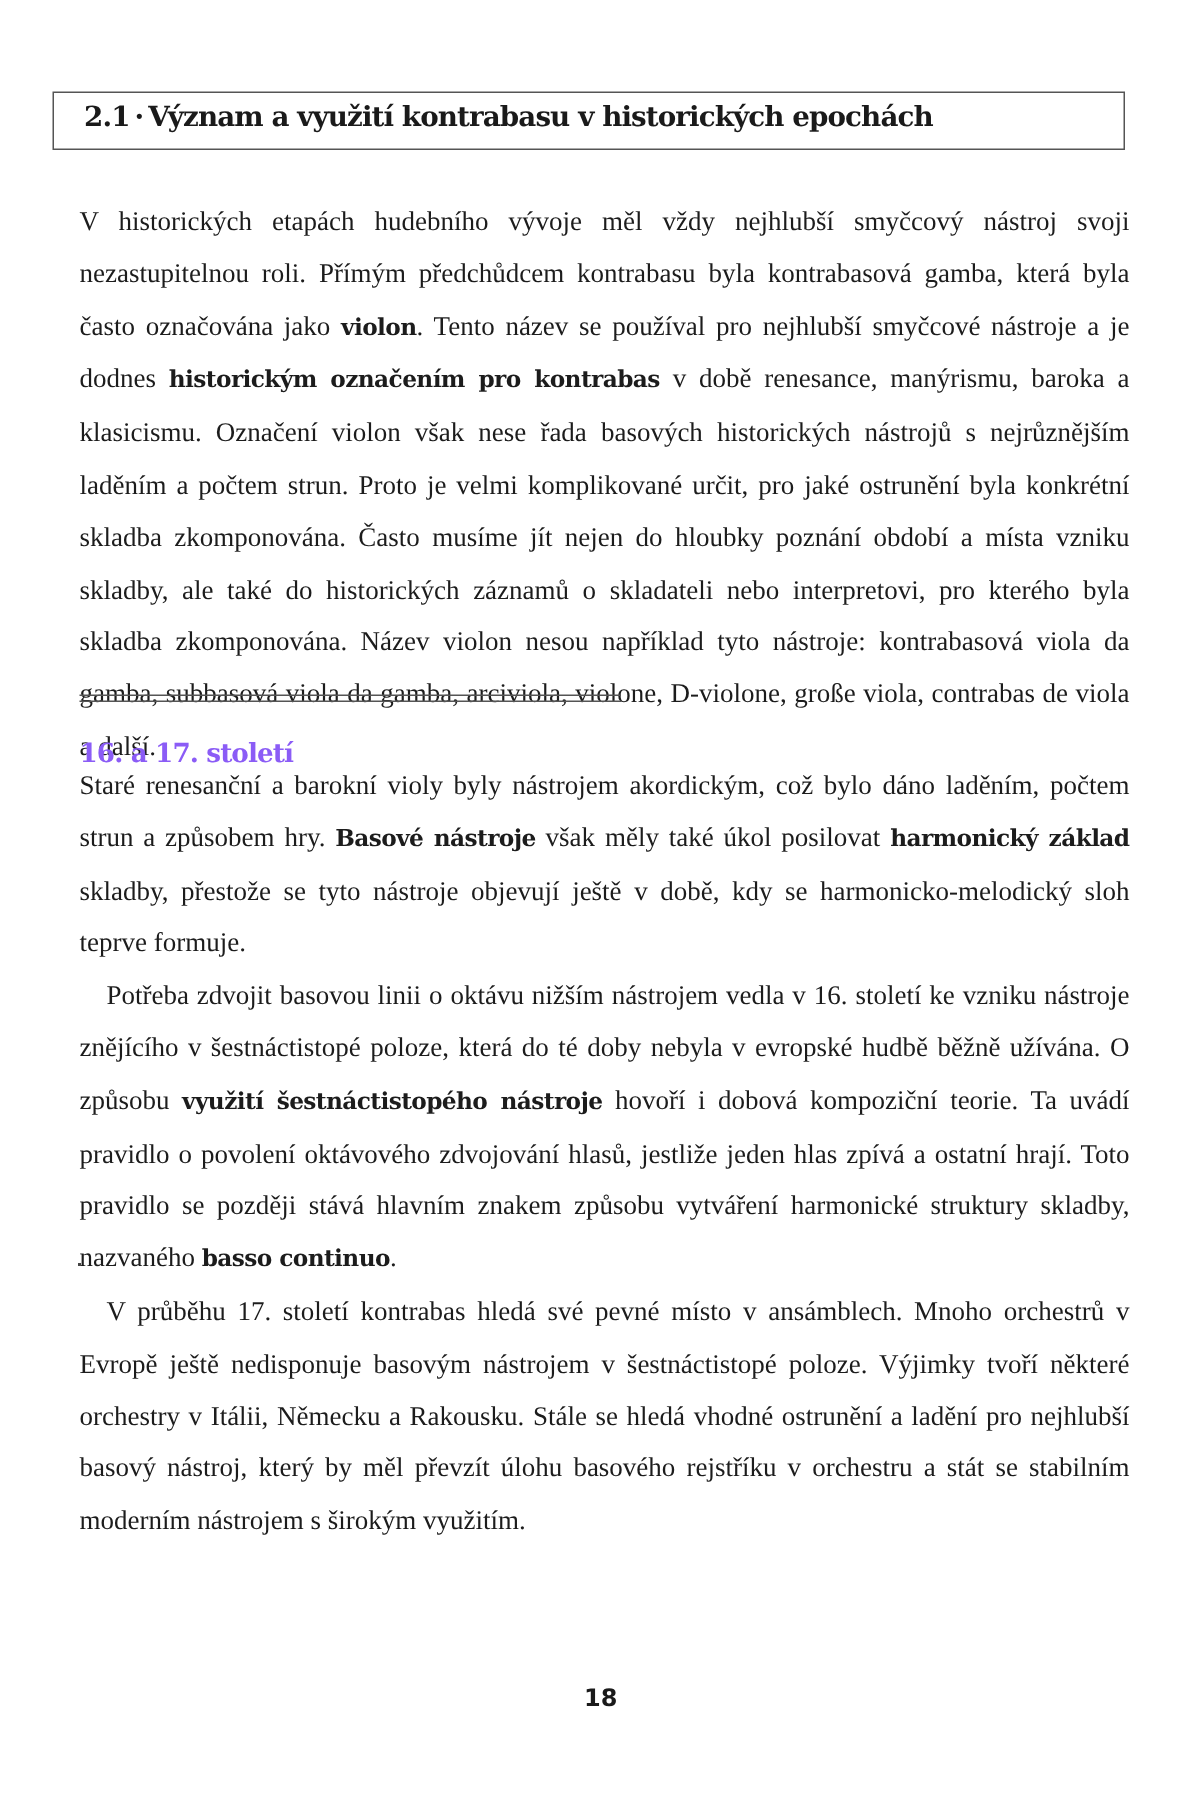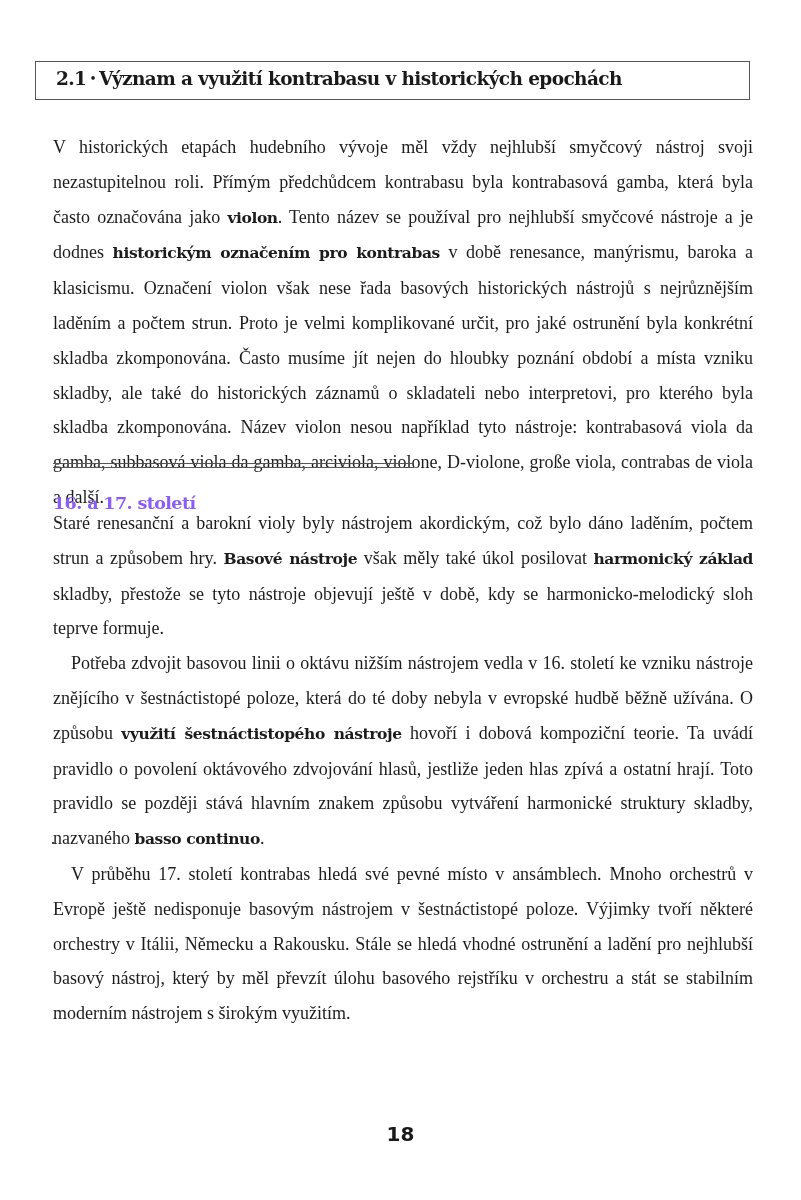--- a/index.html
+++ b/index.html
@@ -99,21 +99,21 @@
       background: #444;
     }
     .page-number {
       position: absolute;
       left: 0;
       width: 801px;
       top: 1122px;
       text-align: center;
       font-family: "DejaVu Sans", sans-serif;
       font-weight: bold;
-      font-size: 20px;
+      font-size: 16px;
       color: #1a1a1a;
     }
   </style>
 </head>
 <body>
 
 <div class="page">
 
   <div class="chapter-box">
     <div class="chapter-title"><span>2.1</span><span class="bullet">•</span><span>Význam a využití kontrabasu v historických epochách</span></div>

